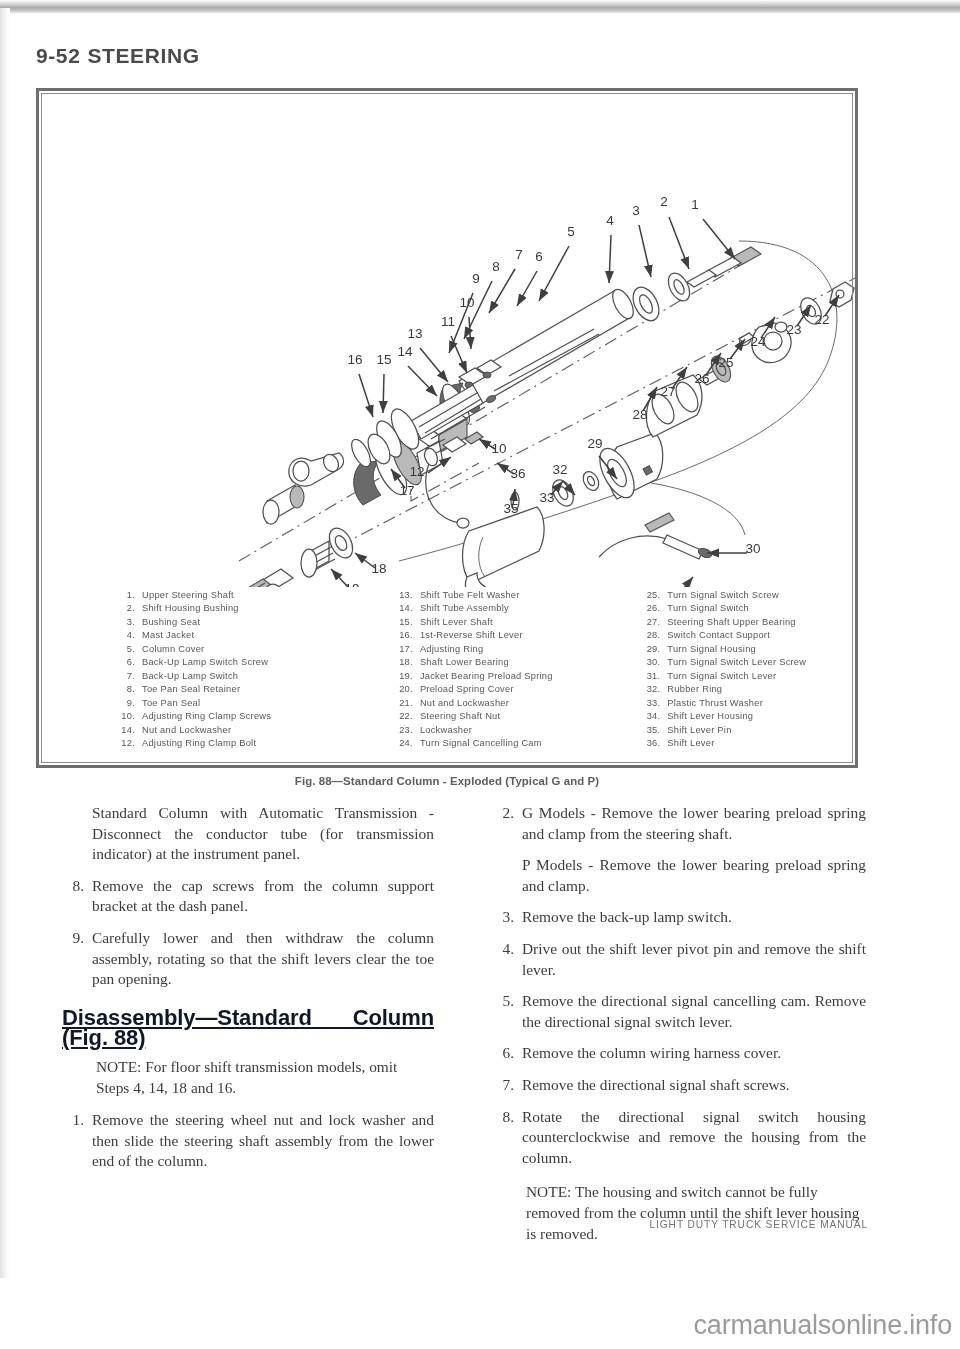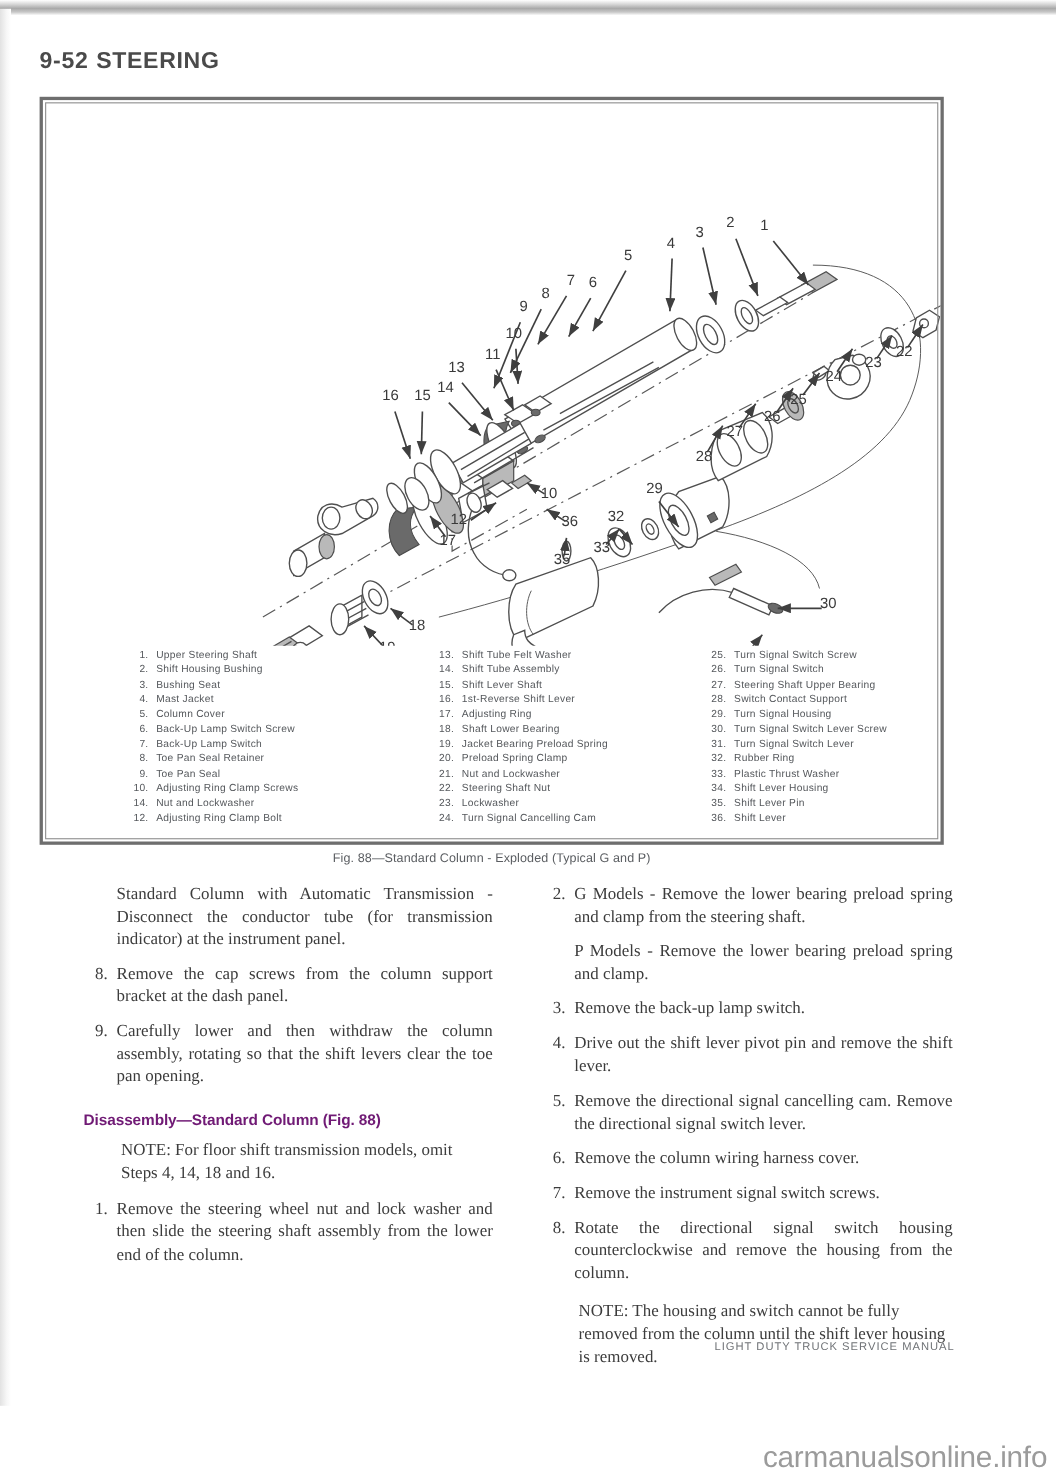--- a/index.html
+++ b/index.html
@@ -95,36 +95,36 @@
   }
 
   
   .fig-caption {
     position: absolute;
     left: 36px; top: 775px;
     width: 822px;
     text-align: center;
     font-family: "Liberation Sans", sans-serif;
     font-size: 11.4px;
-    font-weight: normal;
+    font-weight: bold;
     color: #5a5d61;
     letter-spacing: .1px;
   }
 
   
   .col {
     position: absolute;
     top: 803px;
     width: 396px;
     font-size: 15.4px;
     line-height: 20.6px;
     text-align: justify;
     color: #3c3c3c;
   }
-  .col-left  { left: 62px; width: 372px; margin-left: 14px; }
+  .col-left  { left: 62px; width: 372px; }
   .col-right { left: 492px; width: 374px; }
 
   .para {
     margin: 0 0 11px 0;
     text-align: justify;
     text-justify: inter-word;
   }
   .para.indent { padding-left: 30px; }
   .para.hang {
     position: relative;
@@ -144,24 +144,25 @@
   .para.note-right {
     padding-left: 34px;
     text-align: left;
     margin-top: 14px;
   }
   .para.last { margin-bottom: 0; }
 
   .section-head {
     font-family: "Liberation Sans", sans-serif;
     font-weight: bold;
-    font-size: 14px;
-    color: #701a75;
+    font-size: 22px;
+    color: #0f172a;
     margin: 18px 0 8px 0;
     letter-spacing: -.1px;
+    text-decoration: underline;
   }
 
   
   .footer {
     position: absolute;
     right: 92px; top: 1219px;
     font-family: "Liberation Sans", sans-serif;
     font-size: 10.2px;
     color: #6f7276;
     letter-spacing: .9px;
@@ -508,21 +509,21 @@
         <div class="legend-item">
           <span class="legend-num">18.</span>
           <span>Shaft Lower Bearing</span>
         </div>
         <div class="legend-item">
           <span class="legend-num">19.</span>
           <span>Jacket Bearing Preload Spring</span>
         </div>
         <div class="legend-item">
           <span class="legend-num">20.</span>
-          <span>Preload Spring Clamp</span>
+          <span>Preload Spring Cover</span>
         </div>
         <div class="legend-item">
           <span class="legend-num">21.</span>
           <span>Nut and Lockwasher</span>
         </div>
         <div class="legend-item">
           <span class="legend-num">22.</span>
           <span>Steering Shaft Nut</span>
         </div>
         <div class="legend-item">
@@ -615,21 +616,21 @@
   <p class="para hang">
     <span class="step-num">4.</span><span>Drive out the shift lever pivot pin and remove the shift lever.</span>
   </p>
   <p class="para hang">
     <span class="step-num">5.</span><span>Remove the directional signal cancelling cam. Remove the directional signal switch lever.</span>
   </p>
   <p class="para hang">
     <span class="step-num">6.</span><span>Remove the column wiring harness cover.</span>
   </p>
   <p class="para hang">
-    <span class="step-num">7.</span><span>Remove the instrument signal switch screws.</span>
+    <span class="step-num">7.</span><span>Remove the directional signal shaft screws.</span>
   </p>
   <p class="para hang">
     <span class="step-num">8.</span><span>Rotate the directional signal switch housing counterclockwise and remove the housing from the column.</span>
   </p>
   <p class="para note-right last">NOTE: The housing and switch cannot be fully removed from the column until the shift lever housing is removed.</p>
 </div>
 
 <div class="footer">LIGHT DUTY TRUCK SERVICE MANUAL</div>
 
 <div class="watermark">carmanualsonline.info</div>

